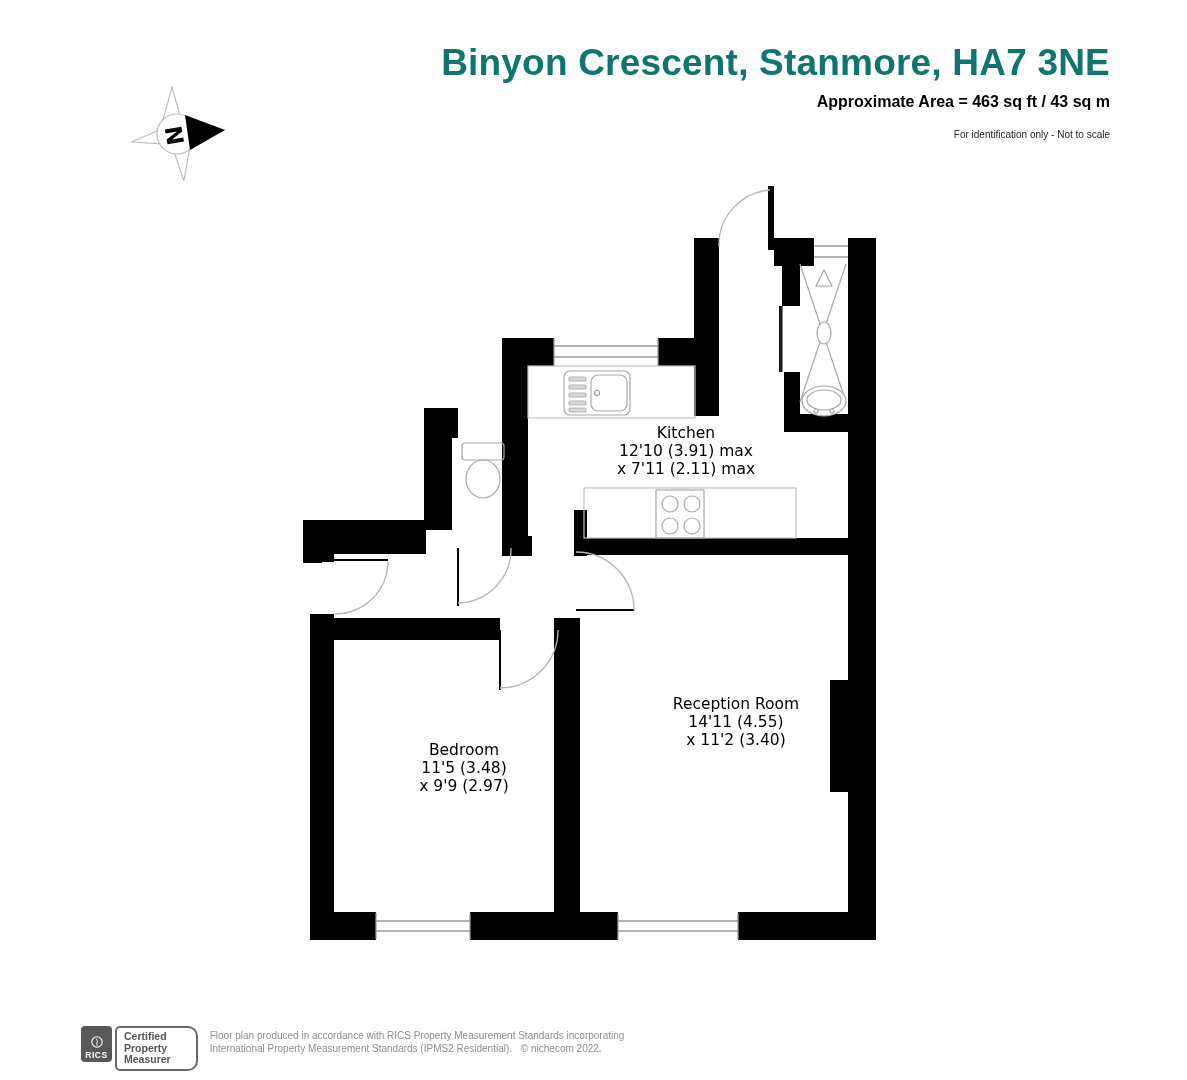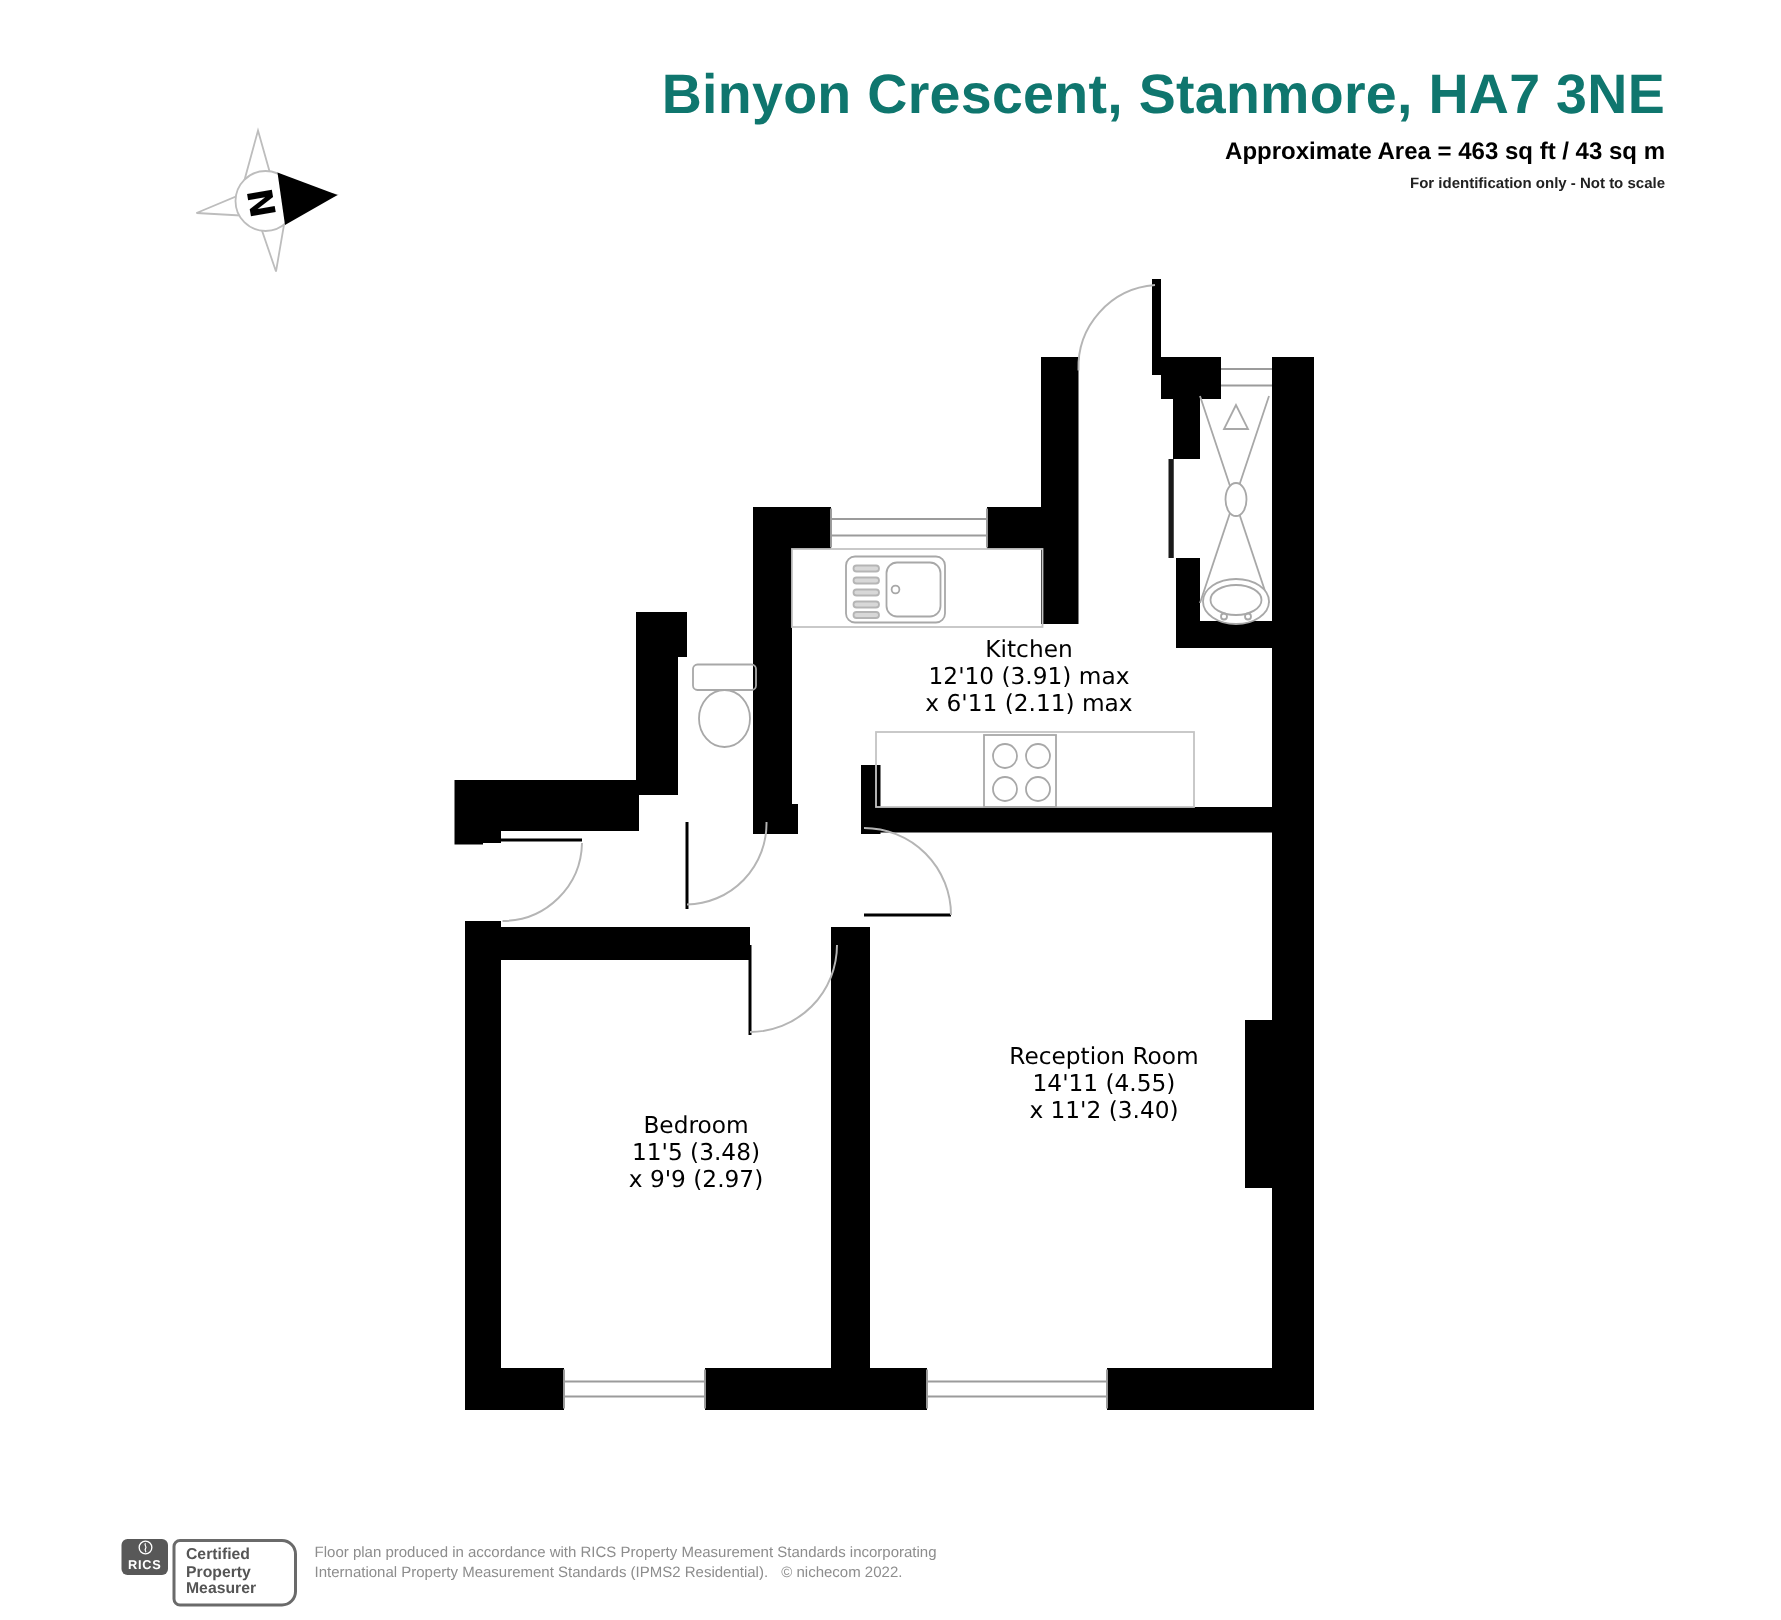--- a/index.html
+++ b/index.html
@@ -6,34 +6,34 @@
   .page {
     position:relative; width:1187px; height:1080px; background:#ffffff;
     font-family:"DejaVu Sans", sans-serif; color:#111; overflow:hidden;
   }
   .title-block {
     position:absolute; top:42px; right:77px; text-align:right;
     font-family:"Liberation Sans", sans-serif;
   }
   .title-block .addr { font-size:37px; font-weight:bold; color:#0f766e; letter-spacing:0.2px; }
   .title-block .area { font-size:16px; font-weight:bold; color:#000; margin-top:9px; }
-  .title-block .note { font-size:10px; font-weight:bold; color:#222; margin-top:6px; }
+  .title-block .note { font-size:10px; font-weight:normal; color:#222; margin-top:18px; }
   .plan-svg { position:absolute; left:0; top:0; }
   .room-label {
     position:absolute; transform:translateX(-50%); text-align:center;
     font-size:15.5px; line-height:18px; color:#000000; white-space:nowrap;
   }
   .floor-label {
     position:absolute; left:306px; top:956px;
     font-family:"Liberation Sans", sans-serif;
     font-size:24px; color:#111; letter-spacing:0.4px;
   }
   .footer { position:absolute; left:81px; top:1026px; display:flex; align-items:flex-start; }
   .rics-box {
-    width:31px; height:24px; background:#585858; border-radius:4px;
+    width:31px; height:36px; background:#585858; border-radius:4px;
     display:flex; flex-direction:column; align-items:center; justify-content:flex-end;
     padding-bottom:2px; box-sizing:border-box;
   }
   .rics-box .rics-word {
     color:#fff; font-family:"Liberation Sans", sans-serif;
     font-size:8.5px; font-weight:bold; letter-spacing:0.5px; line-height:9px;
   }
   .badge-box {
     margin-left:3px; border:2px solid #6a6a6a;
     border-radius:5px 10px 10px 5px;
@@ -205,21 +205,21 @@
       </g>
       <g>
         <rect x="779" y="306" width="3.5" height="66" fill="#1a1a1a"></rect>
       </g>
     </g>
   </svg>
 
   <div class="room-label" style="left:686px; top:424px;">
     <div>Kitchen</div>
     <div>12'10 (3.91) max</div>
-    <div>x 6'11 (2.11) max</div>
+    <div>x 7'11 (2.11) max</div>
   </div>
   <div class="room-label" style="left:736px; top:695px;">
     <div>Reception Room</div>
     <div>14'11 (4.55)</div>
     <div>x 11'2 (3.40)</div>
   </div>
   <div class="room-label" style="left:464px; top:741px;">
     <div>Bedroom</div>
     <div>11'5 (3.48)</div>
     <div>x 9'9 (2.97)</div>

